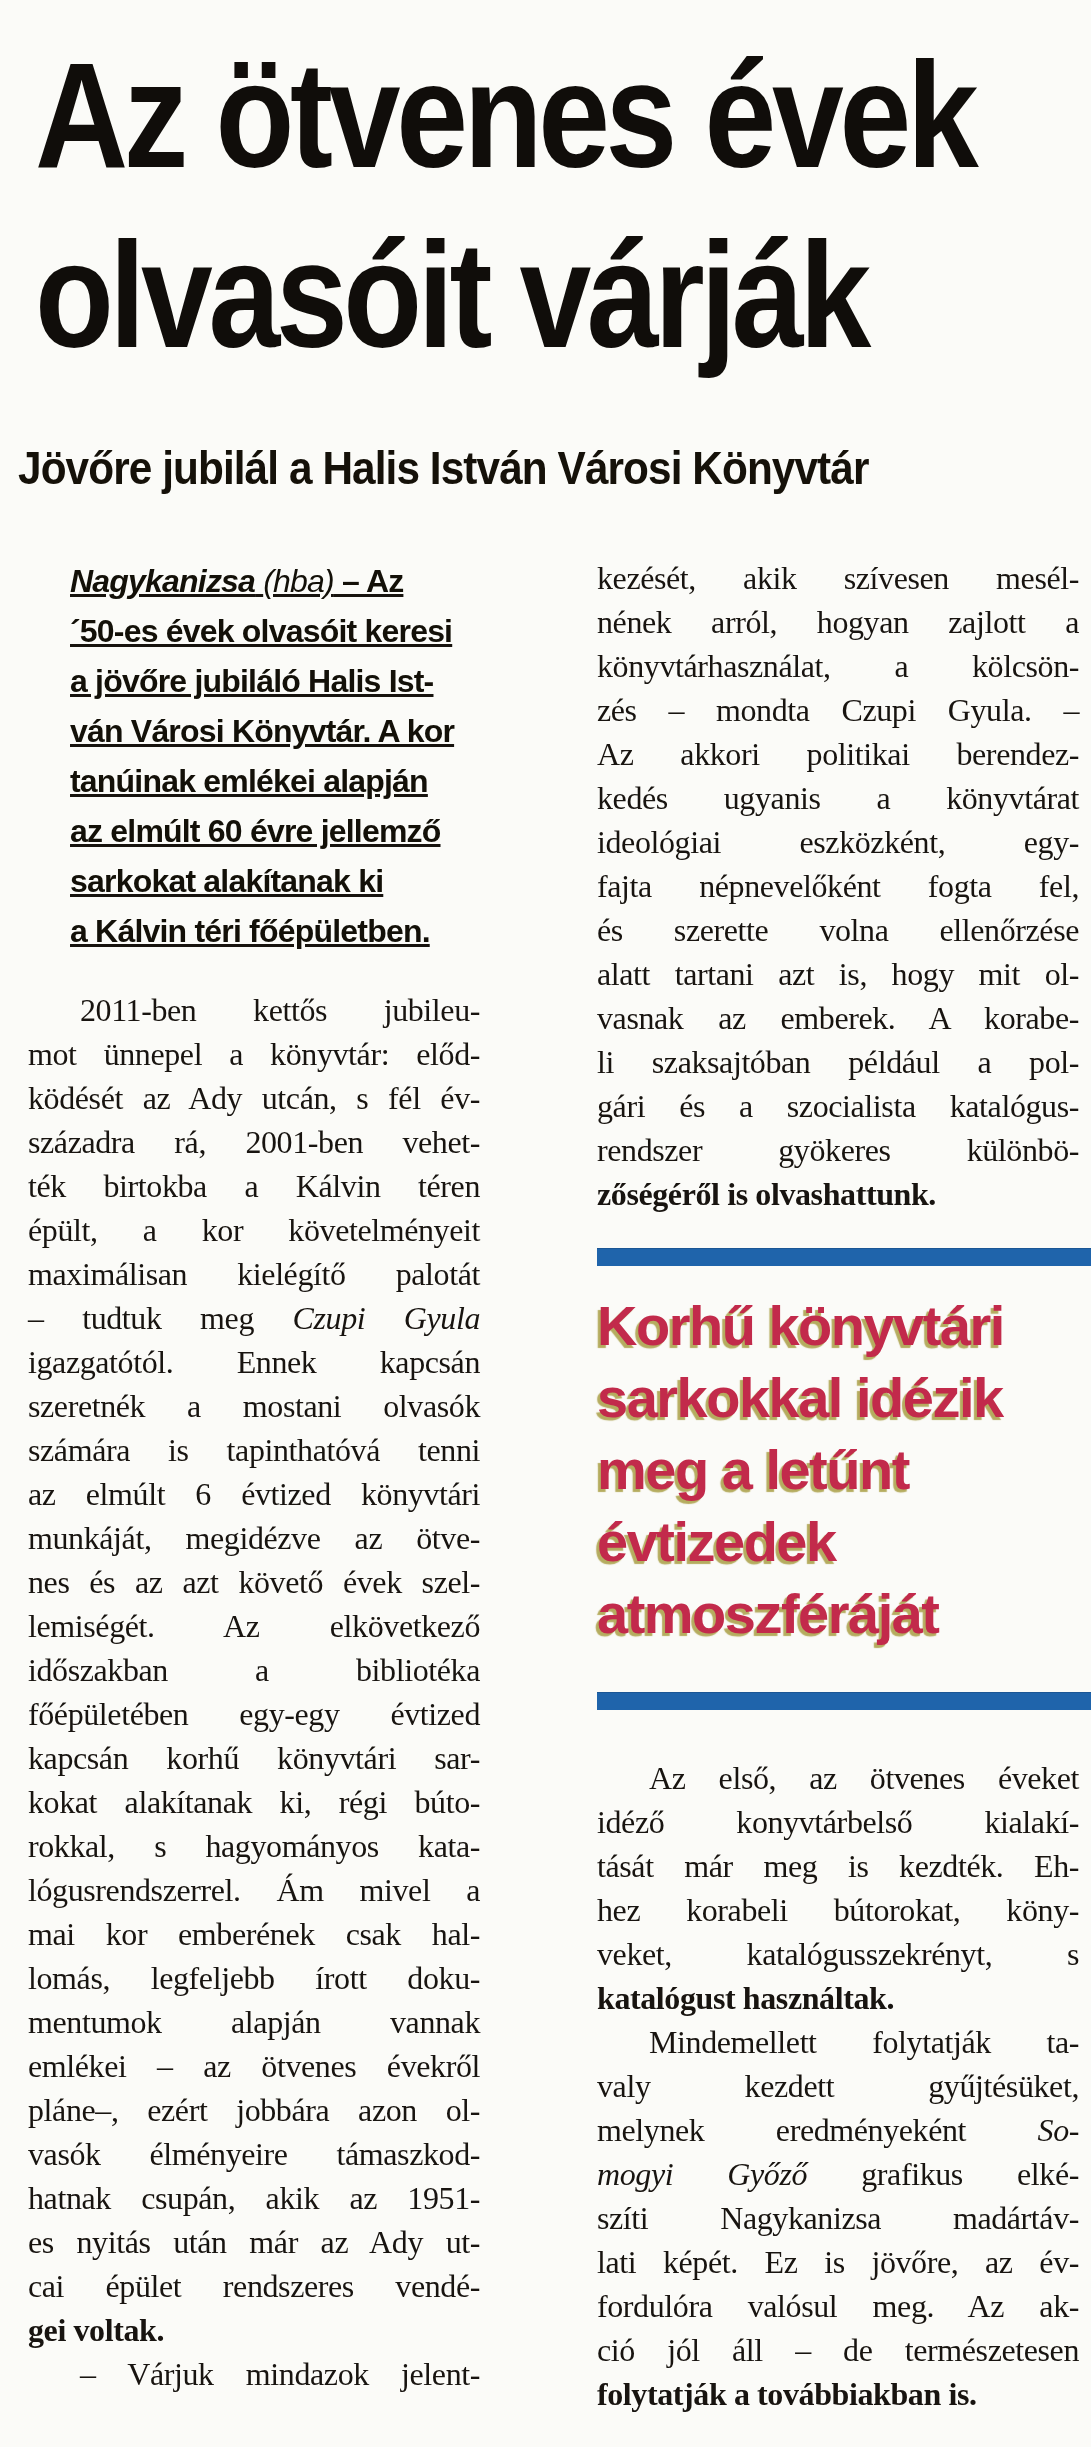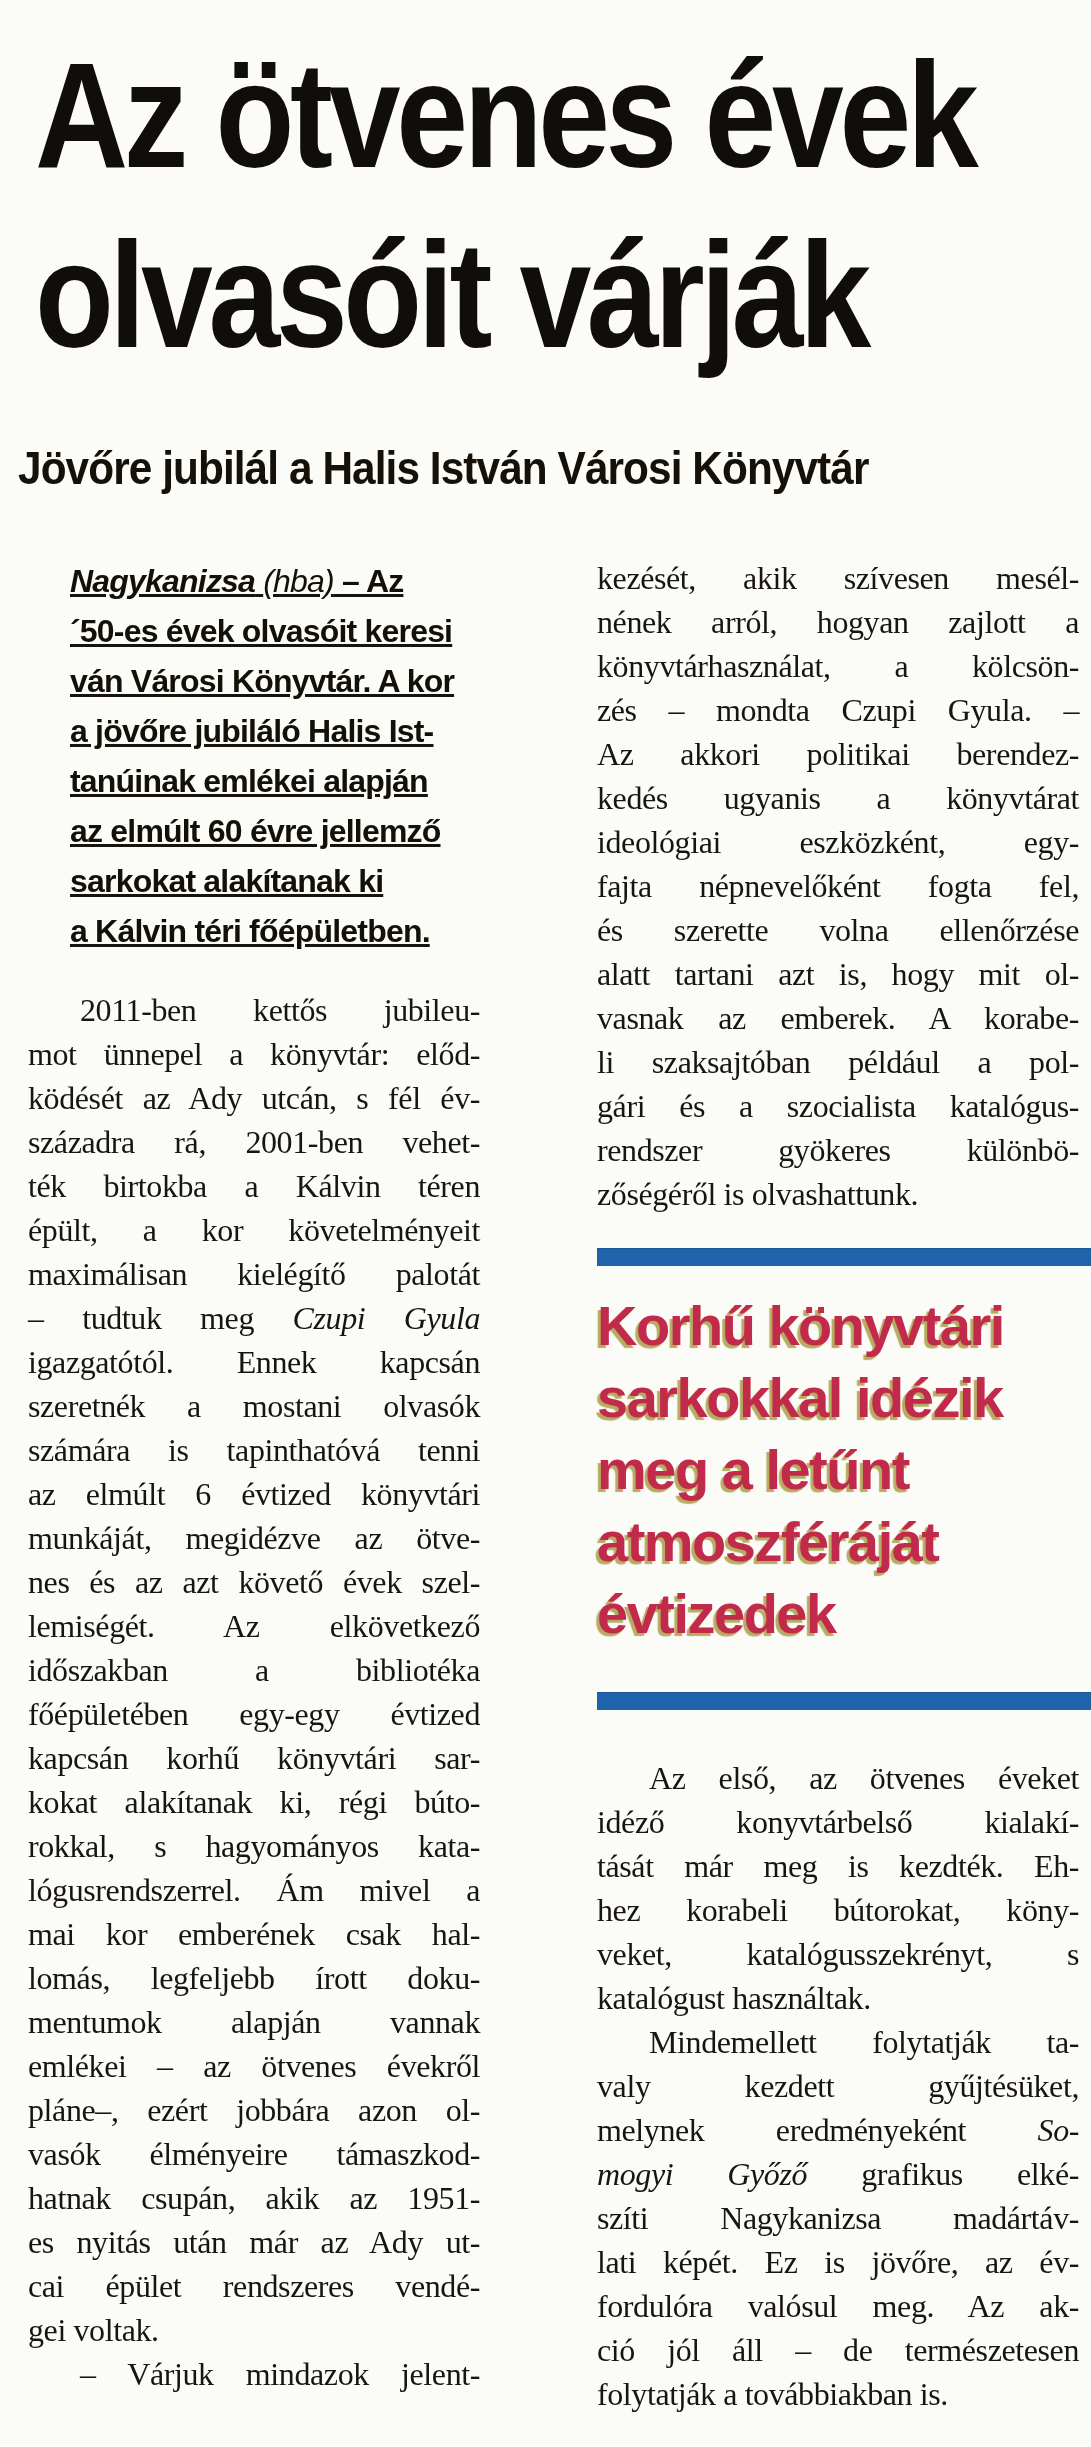--- a/index.html
+++ b/index.html
@@ -53,21 +53,21 @@
   .lead-line .hba{font-weight:normal;font-style:italic;}
 
   
   .bl{
     font-size:32px;line-height:44px;
     letter-spacing:-0.4px;
     text-align:justify;text-align-last:justify;
     color:#181410;
   }
   .bl.ind{text-indent:52px;}
-  .bl.last{text-align-last:left;}
+  .bl.last{text-align-last:left;font-weight:bold;}
   .body-left{margin-top:32px;}
   .body-right-bottom{margin-top:46px;}
 
   
   .blue-rule{
     width:500px;height:18px;
     background:#1f64ab;
     box-shadow:0 1px 0 rgba(20,60,110,.35) inset;
   }
   .rule-top{margin-top:32px;}
@@ -96,22 +96,22 @@
   </h1>
 
   <h2 class="subtitle">Jövőre jubilál a Halis István Városi Könyvtár</h2>
 
   <div class="cols">
 
     <div class="col-left">
       <div class="lead" id="lead-paragraph">
           <div class="lead-line"><i>Nagykanizsa</i> <span class="hba">(hba)</span> – Az</div>
           <div class="lead-line">´50-es évek olvasóit keresi</div>
+          <div class="lead-line">a jövőre jubiláló Halis Ist-</div>
           <div class="lead-line">ván Városi Könyvtár. A kor</div>
-          <div class="lead-line">a jövőre jubiláló Halis Ist-</div>
           <div class="lead-line">tanúinak emlékei alapján</div>
           <div class="lead-line">az elmúlt 60 évre jellemző</div>
           <div class="lead-line">sarkokat alakítanak ki</div>
           <div class="lead-line">a Kálvin téri főépületben.</div>
         </div>
       <div class="body-left" id="body-left">
           <div class="bl ind">2011-ben kettős jubileu-</div>
           <div class="bl">mot ünnepel a könyvtár: előd-</div>
           <div class="bl">ködését az Ady utcán, s fél év-</div>
           <div class="bl">századra rá, 2001-ben vehet-</div>
@@ -164,22 +164,22 @@
           <div class="bl">rendszer gyökeres különbö-</div>
           <div class="bl last">zőségéről is olvashattunk.</div>
         </div>
 
       <div class="blue-rule rule-top"></div>
 
       <div class="pull-quote">
         <div class="pq-line">Korhű könyvtári</div>
         <div class="pq-line">sarkokkal idézik</div>
         <div class="pq-line">meg a letűnt</div>
+        <div class="pq-line">évtizedek</div>
         <div class="pq-line">atmoszféráját</div>
-        <div class="pq-line">évtizedek</div>
       </div>
 
       <div class="blue-rule rule-bottom"></div>
 
       <div class="body-right-bottom" id="body-right-bottom">
           <div class="bl ind">Az első, az ötvenes éveket</div>
           <div class="bl">idéző konyvtárbelső kialakí-</div>
           <div class="bl">tását már meg is kezdték. Eh-</div>
           <div class="bl">hez korabeli bútorokat, köny-</div>
           <div class="bl">veket, katalógusszekrényt, s</div>

